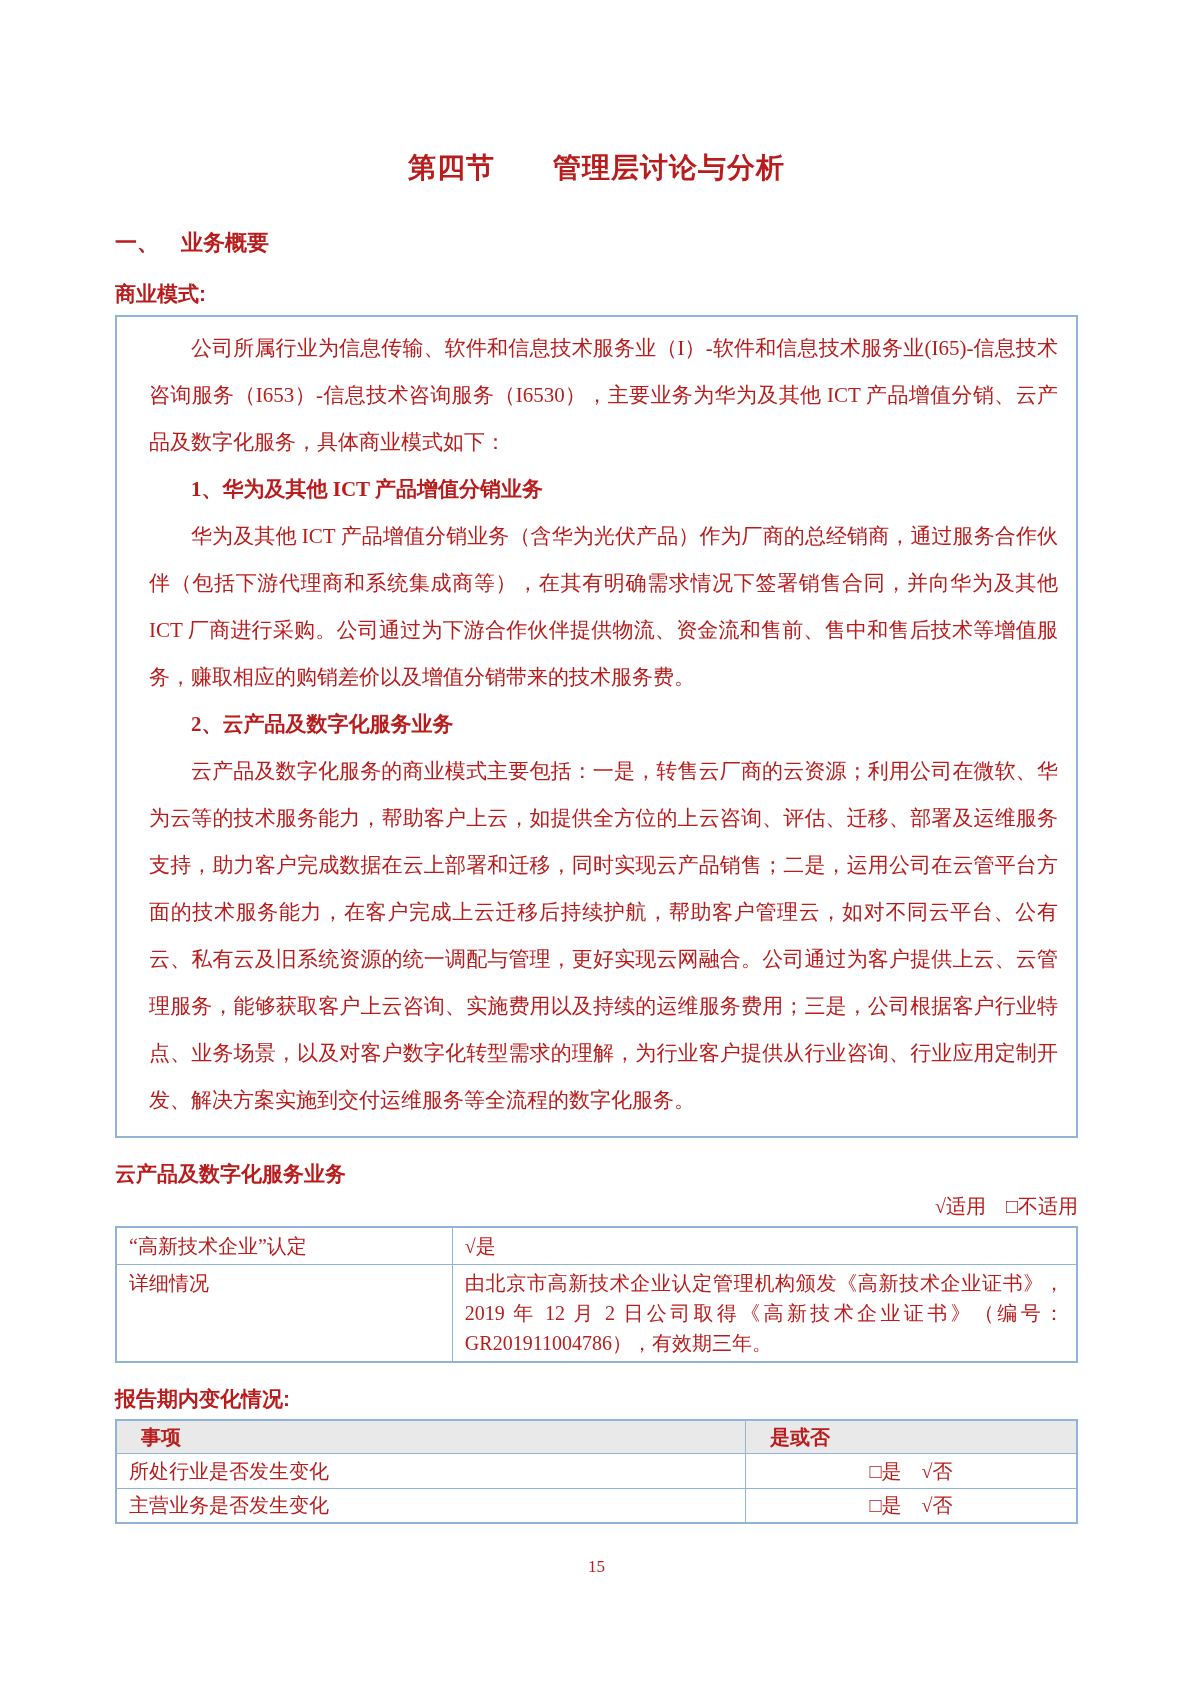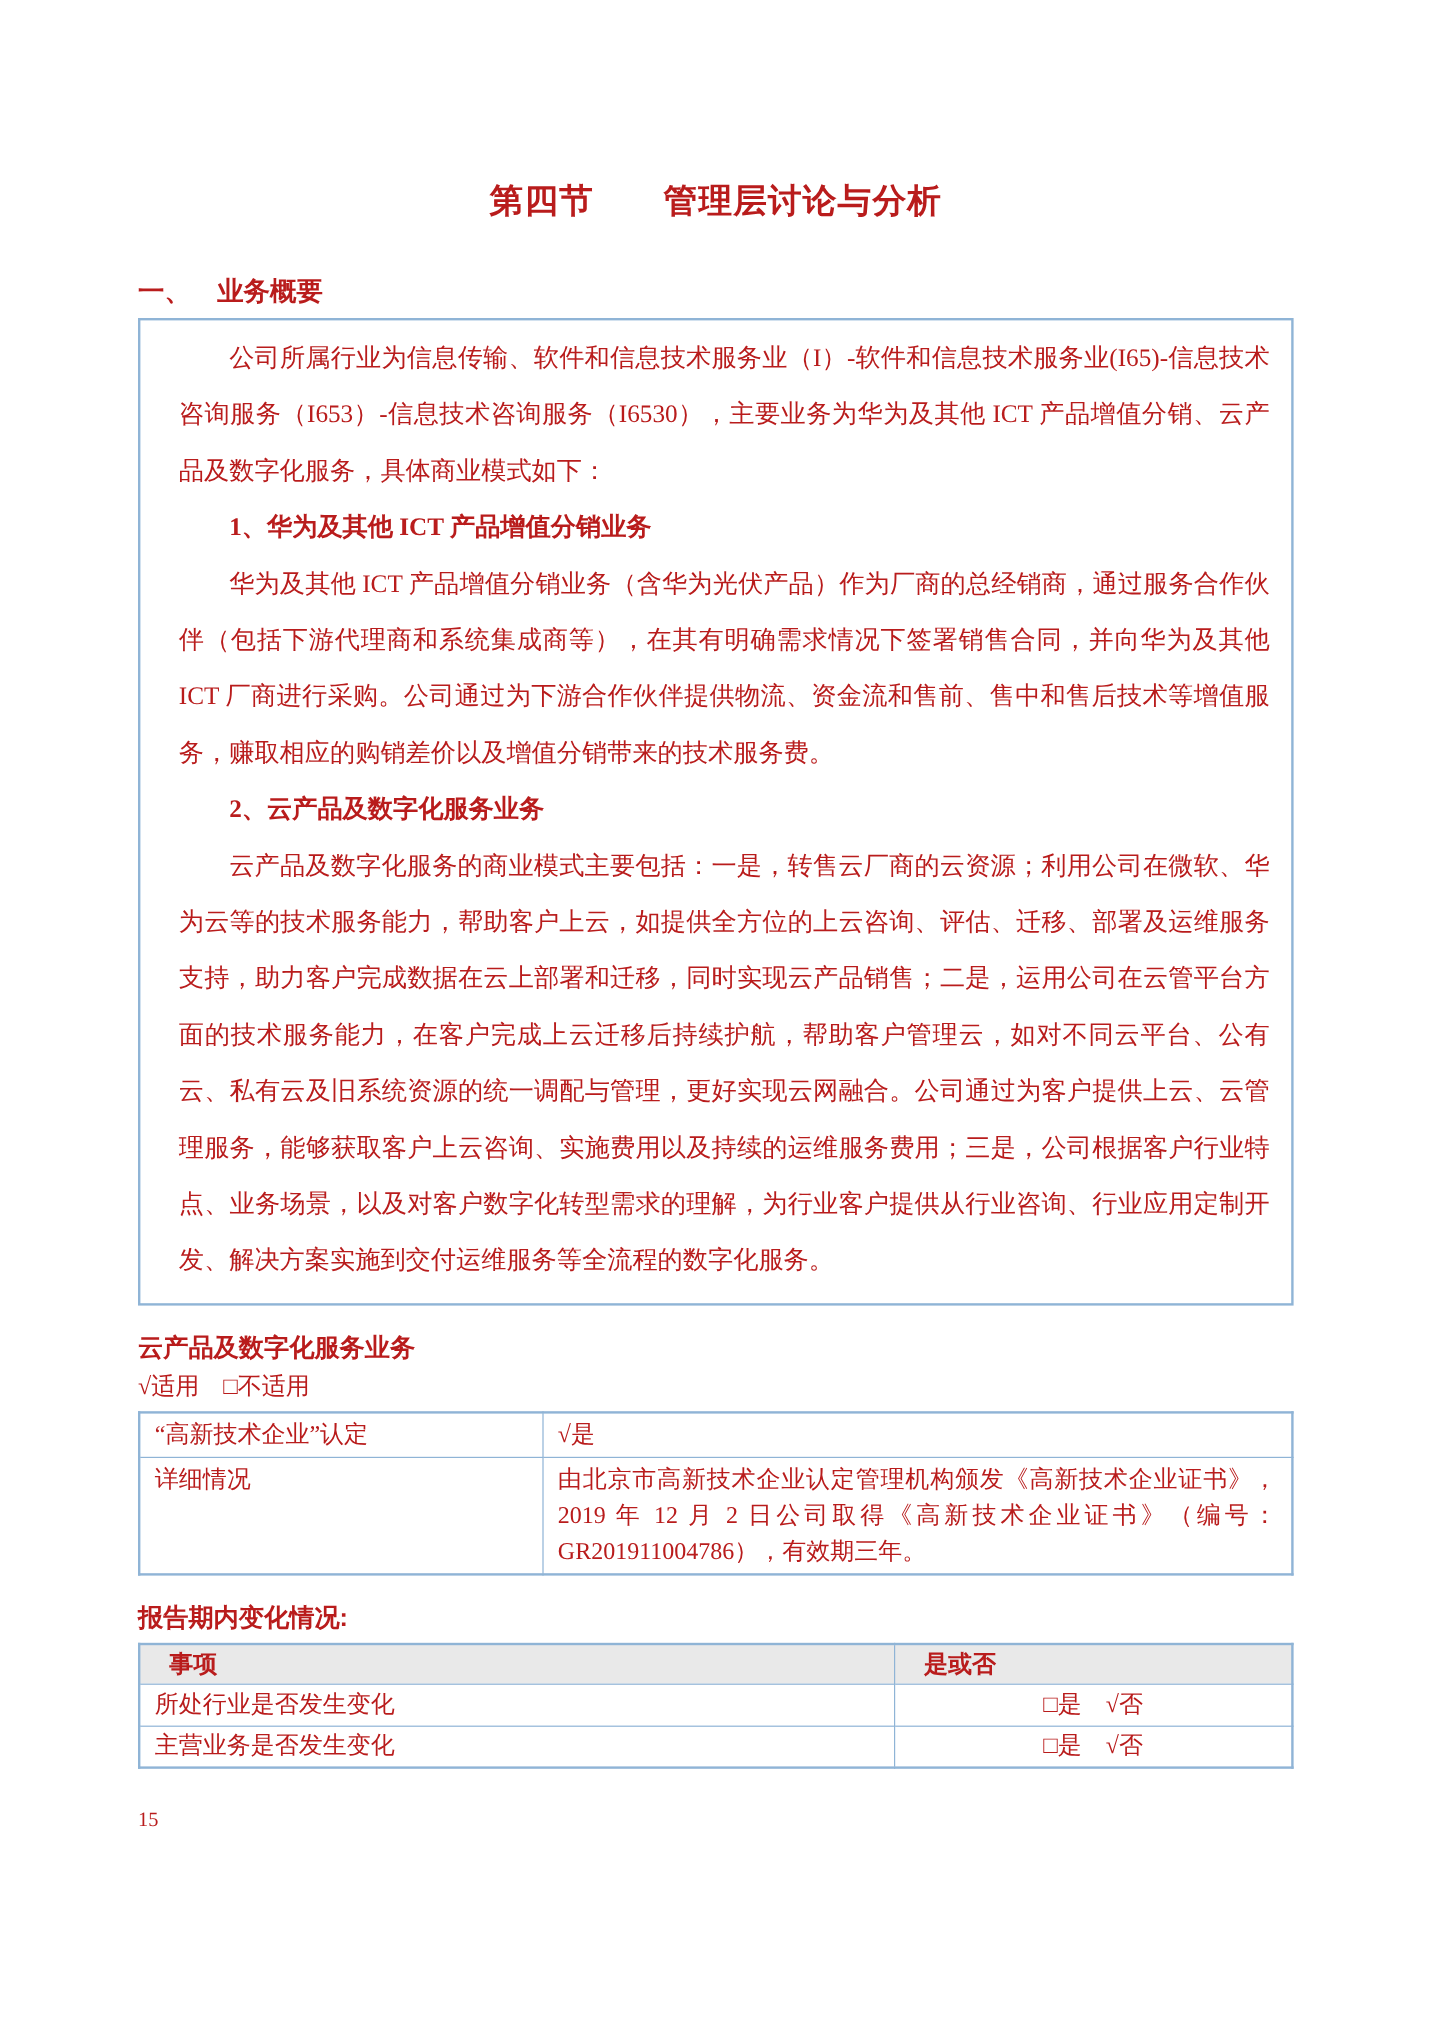--- a/index.html
+++ b/index.html
@@ -50,20 +50,21 @@
     font-size: 21px;
     line-height: 47px;
     text-indent: 2em;
     text-align: justify;
   }
   .bm-box p.bold { font-weight: 700; }
   .applicability {
     margin: 5px 0 0 0;
     font-size: 20px;
     line-height: 27px;
+    text-align: right;
   }
   table {
     width: 100%;
     border-collapse: collapse;
     margin-top: 6px;
     font-size: 20px;
     border-radius: 20px;
   }
   table, th, td { border: 1px solid #8fb4d6; }
   table { border-width: 2px; }
@@ -84,35 +85,36 @@
   }
   .changes-table td {
     height: 35px;
     padding: 0 12px;
     line-height: 30px;
   }
   .changes-table td.item-col { width: 65.5%; text-align: left; }
   .changes-table td.answer-col { width: 34.5%; text-align: center; margin-top: 27px; }
   .page-number {
     margin-top: 32px;
-    text-align: left;
+    text-align: center;
     font-size: 17px;
     line-height: 22px;
   }
 </style>
 </head>
 <body>
 
 <div class="page">
   <div class="content">
 
     <h1 class="doc-title">第四节　　管理层讨论与分析</h1>
 
     <h2 class="section-heading">一、　业务概要</h2>
 
+    <h3 class="sub-heading">商业模式:</h3>
 
     <div class="bm-box">
       <p>公司所属行业为信息传输、软件和信息技术服务业（I）-软件和信息技术服务业(I65)-信息技术咨询服务（I653）-信息技术咨询服务（I6530），主要业务为华为及其他 ICT 产品增值分销、云产品及数字化服务，具体商业模式如下：</p>
       <p class="bold">1、华为及其他 ICT 产品增值分销业务</p>
       <p>华为及其他 ICT 产品增值分销业务（含华为光伏产品）作为厂商的总经销商，通过服务合作伙伴（包括下游代理商和系统集成商等），在其有明确需求情况下签署销售合同，并向华为及其他 ICT 厂商进行采购。公司通过为下游合作伙伴提供物流、资金流和售前、售中和售后技术等增值服务，赚取相应的购销差价以及增值分销带来的技术服务费。</p>
       <p class="bold">2、云产品及数字化服务业务</p>
       <p>云产品及数字化服务的商业模式主要包括：一是，转售云厂商的云资源；利用公司在微软、华为云等的技术服务能力，帮助客户上云，如提供全方位的上云咨询、评估、迁移、部署及运维服务支持，助力客户完成数据在云上部署和迁移，同时实现云产品销售；二是，运用公司在云管平台方面的技术服务能力，在客户完成上云迁移后持续护航，帮助客户管理云，如对不同云平台、公有云、私有云及旧系统资源的统一调配与管理，更好实现云网融合。公司通过为客户提供上云、云管理服务，能够获取客户上云咨询、实施费用以及持续的运维服务费用；三是，公司根据客户行业特点、业务场景，以及对客户数字化转型需求的理解，为行业客户提供从行业咨询、行业应用定制开发、解决方案实施到交付运维服务等全流程的数字化服务。</p>
     </div>
 
     <h3 class="sub-heading">云产品及数字化服务业务</h3>

